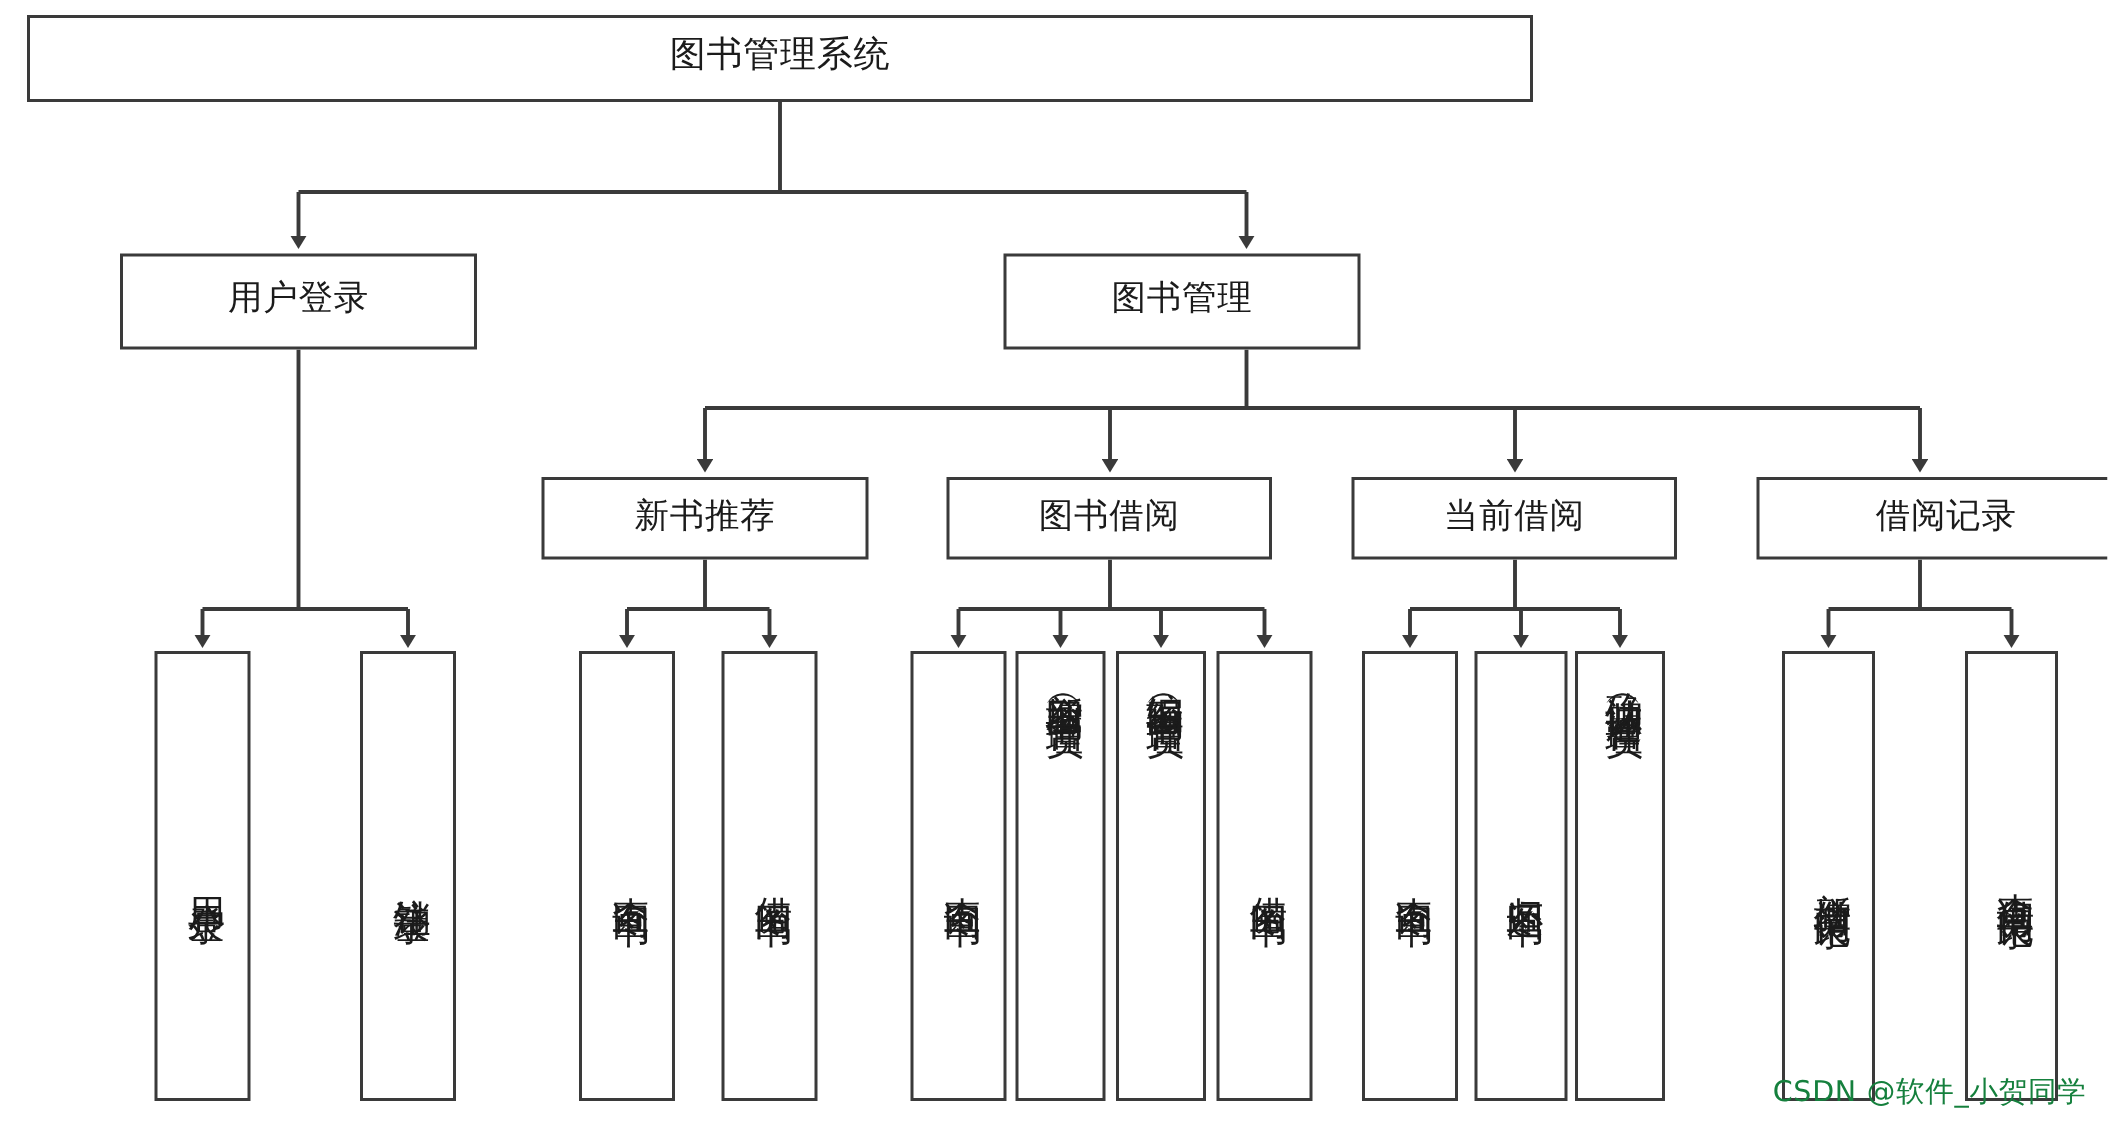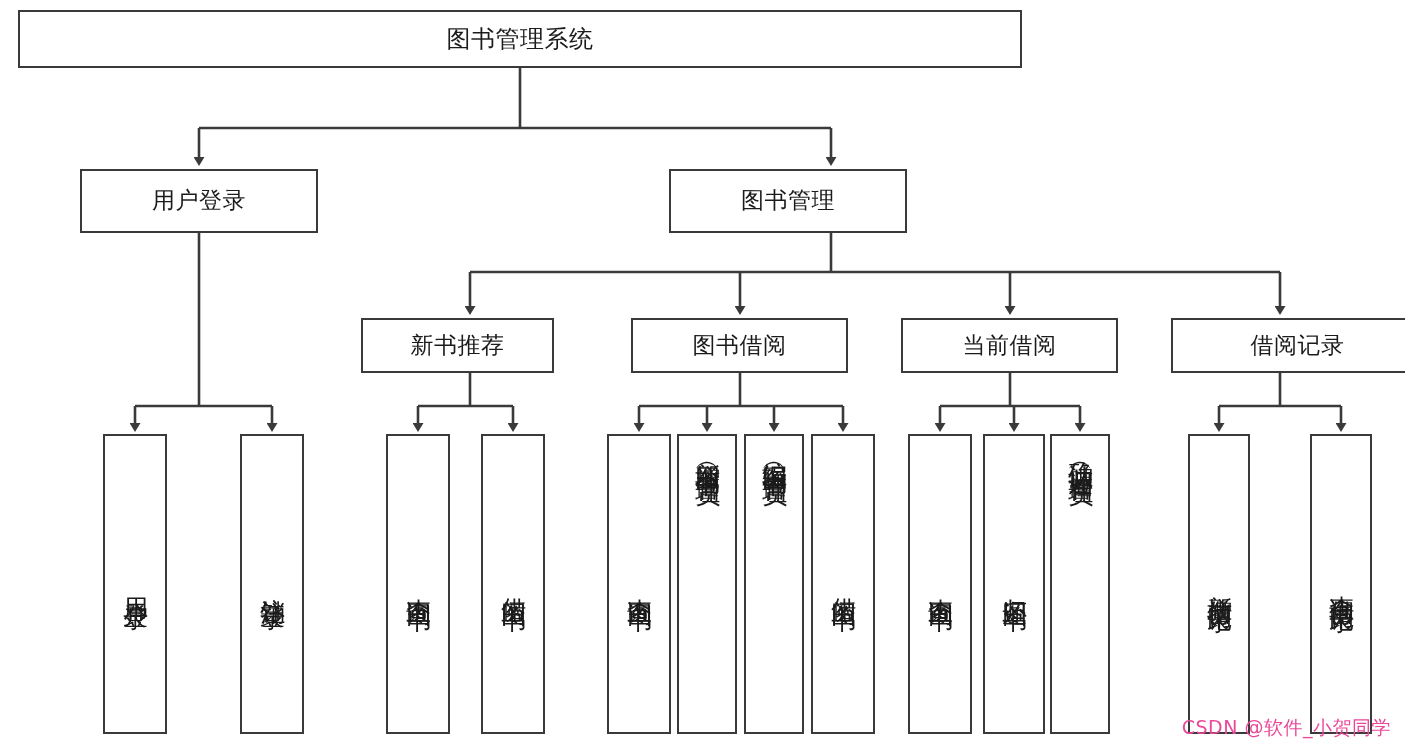--- a/index.html
+++ b/index.html
@@ -27,20 +27,21 @@
   }
   .node {
     position: absolute;
     box-sizing: border-box;
     border: 2.5px solid #3a3a3a;
     background: #ffffff;
     display: flex;
     align-items: center;
     justify-content: center;
     color: #1b1b1b;
+    font-family: Liberation Mono, monospace;
   }
   .node .label {
     display: block;
     text-align: center;
     line-height: 1.18;
     white-space: nowrap;
   }
   .node.horiz .label {
     font-size: 23px;
     letter-spacing: 0.5px;
@@ -64,21 +65,21 @@
   }
   .node.vert.mid {
     align-items: center;
     padding-top: 0;
   }
   .watermark {
     position: absolute;
     right: 14px;
     bottom: 6px;
     font-size: 19px;
-    color: #ec4899;
+    color: #15803d;
     letter-spacing: 0.5px;
     white-space: nowrap;
   }
 </style>
 </head>
 <body>
 
 <div id="canvas">
 
   <svg id="wires" viewBox="0 0 1405 747">
@@ -135,21 +136,21 @@
     <span class="label">图书管理系统</span>
   </div>
 
   <div class="node horiz" style="left:80px; top:169px; width:238px; height:64px;">
     <span class="label">用户登录</span>
   </div>
   <div class="node horiz" style="left:669px; top:169px; width:238px; height:64px;">
     <span class="label">图书管理</span>
   </div>
 
-  <div class="node horiz" style="left:361px; top:318px; width:193px; height:55px;">
+  <div class="node horiz" style="left:361px; top:318px; width:218px; height:55px;">
     <span class="label">新书推荐</span>
   </div>
   <div class="node horiz" style="left:901px; top:318px; width:217px; height:55px;">
     <span class="label">当前借阅</span>
   </div>
   <div class="node horiz" style="left:631px; top:318px; width:217px; height:55px;">
     <span class="label">图书借阅</span>
   </div>
   <div class="node horiz" style="left:1171px; top:318px; width:253px; height:55px;">
     <span class="label">借阅记录</span>

